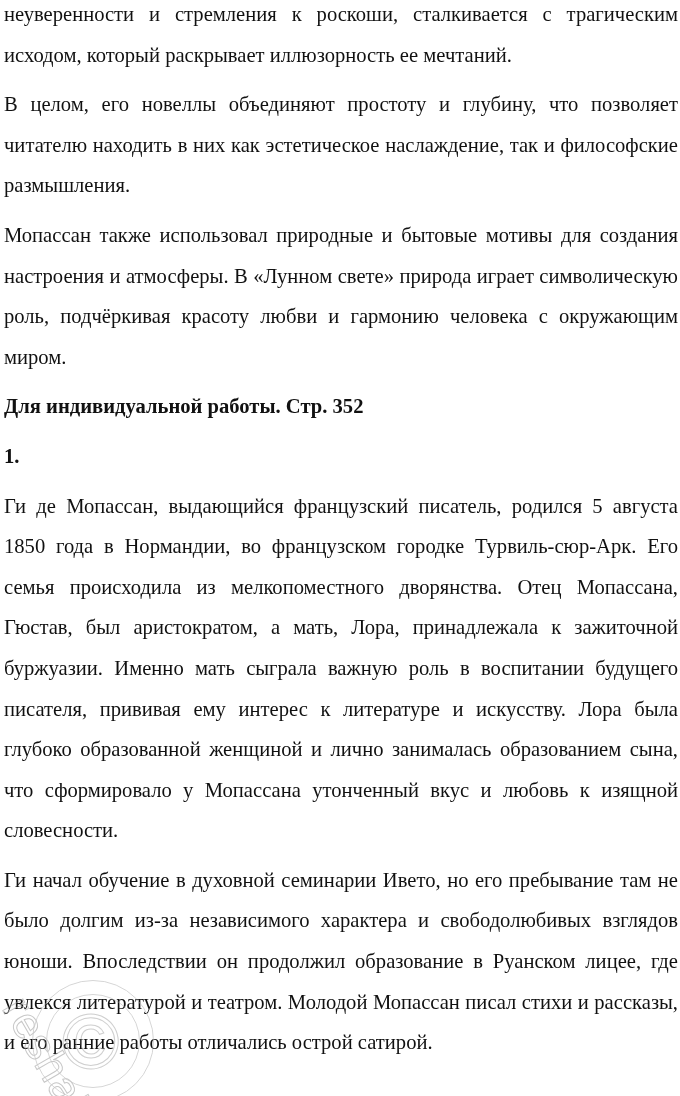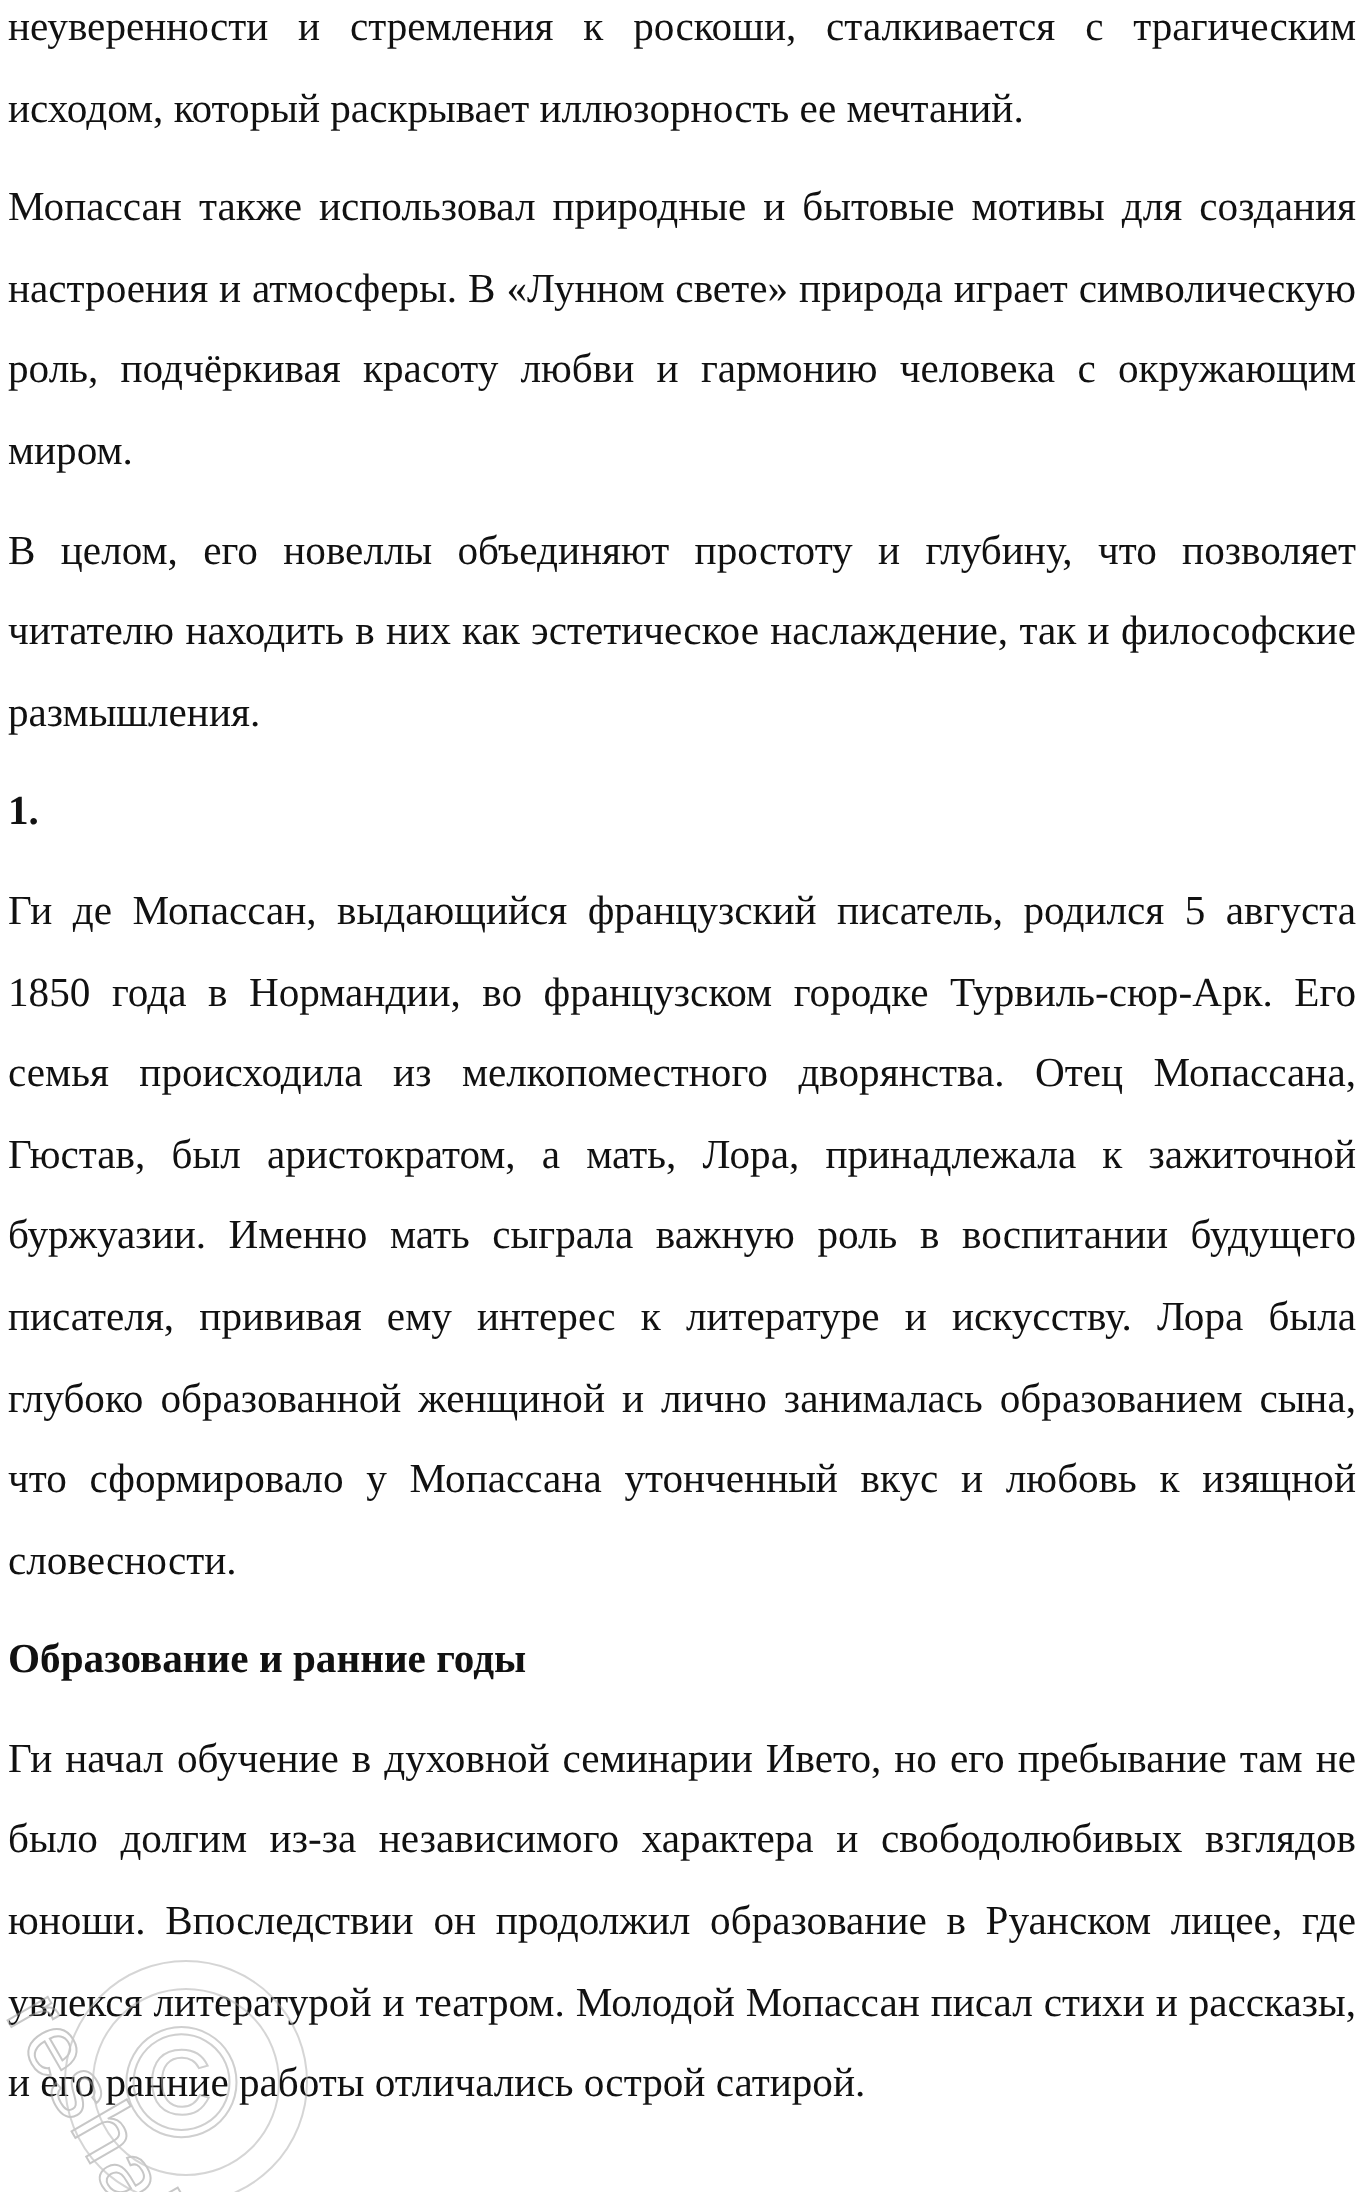--- a/index.html
+++ b/index.html
@@ -40,25 +40,25 @@
       position: absolute; left: 44px; top: 78px;
       font-family: "Liberation Sans", "DejaVu Sans", sans-serif;
       font-size: 78px; color: transparent; -webkit-text-stroke: 1px #a8a8a8;
     }
   </style>
 </head>
 <body>
 
 <div class="page">
   <p>неуверенности и стремления к роскоши, сталкивается с трагическим исходом, который раскрывает иллюзорность ее мечтаний.</p>
+  <p class="gap">В целом, его новеллы объединяют простоту и глубину, что позволяет читателю находить в них как эстетическое наслаждение, так и философские размышления.</p>
   <p class="gap">Мопассан также использовал природные и бытовые мотивы для создания настроения и атмосферы. В «Лунном свете» природа играет символическую роль, подчёркивая красоту любви и гармонию человека с окружающим миром.</p>
-  <p class="gap">В целом, его новеллы объединяют простоту и глубину, что позволяет читателю находить в них как эстетическое наслаждение, так и философские размышления.</p>
+  <p class="h gap">Для индивидуальной работы. Стр. 352</p>
   <p class="h gap">1.</p>
   <p class="gap">Ги де Мопассан, выдающийся французский писатель, родился 5 августа 1850 года в Нормандии, во французском городке Турвиль-сюр-Арк. Его семья происходила из мелкопоместного дворянства. Отец Мопассана, Гюстав, был аристократом, а мать, Лора, принадлежала к зажиточной буржуазии. Именно мать сыграла важную роль в воспитании будущего писателя, прививая ему интерес к литературе и искусству. Лора была глубоко образованной женщиной и лично занималась образованием сына, что сформировало у Мопассана утонченный вкус и любовь к изящной словесности.</p>
-  <p class="h gap">Образование и ранние годы</p>
   <p class="gap">Ги начал обучение в духовной семинарии Ивето, но его пребывание там не было долгим из-за независимого характера и свободолюбивых взглядов юноши. Впоследствии он продолжил образование в Руанском лицее, где увлекся литературой и театром. Молодой Мопассан писал стихи и рассказы, и его ранние работы отличались острой сатирой.</p>
 </div>
 
 <div class="watermark">
   <div class="wm-circle"></div>
   <div class="wm-circle-inner"></div>
   <span class="wm-c">©</span>
   <span class="wm-text">reshak.ru</span>
 </div>
 

